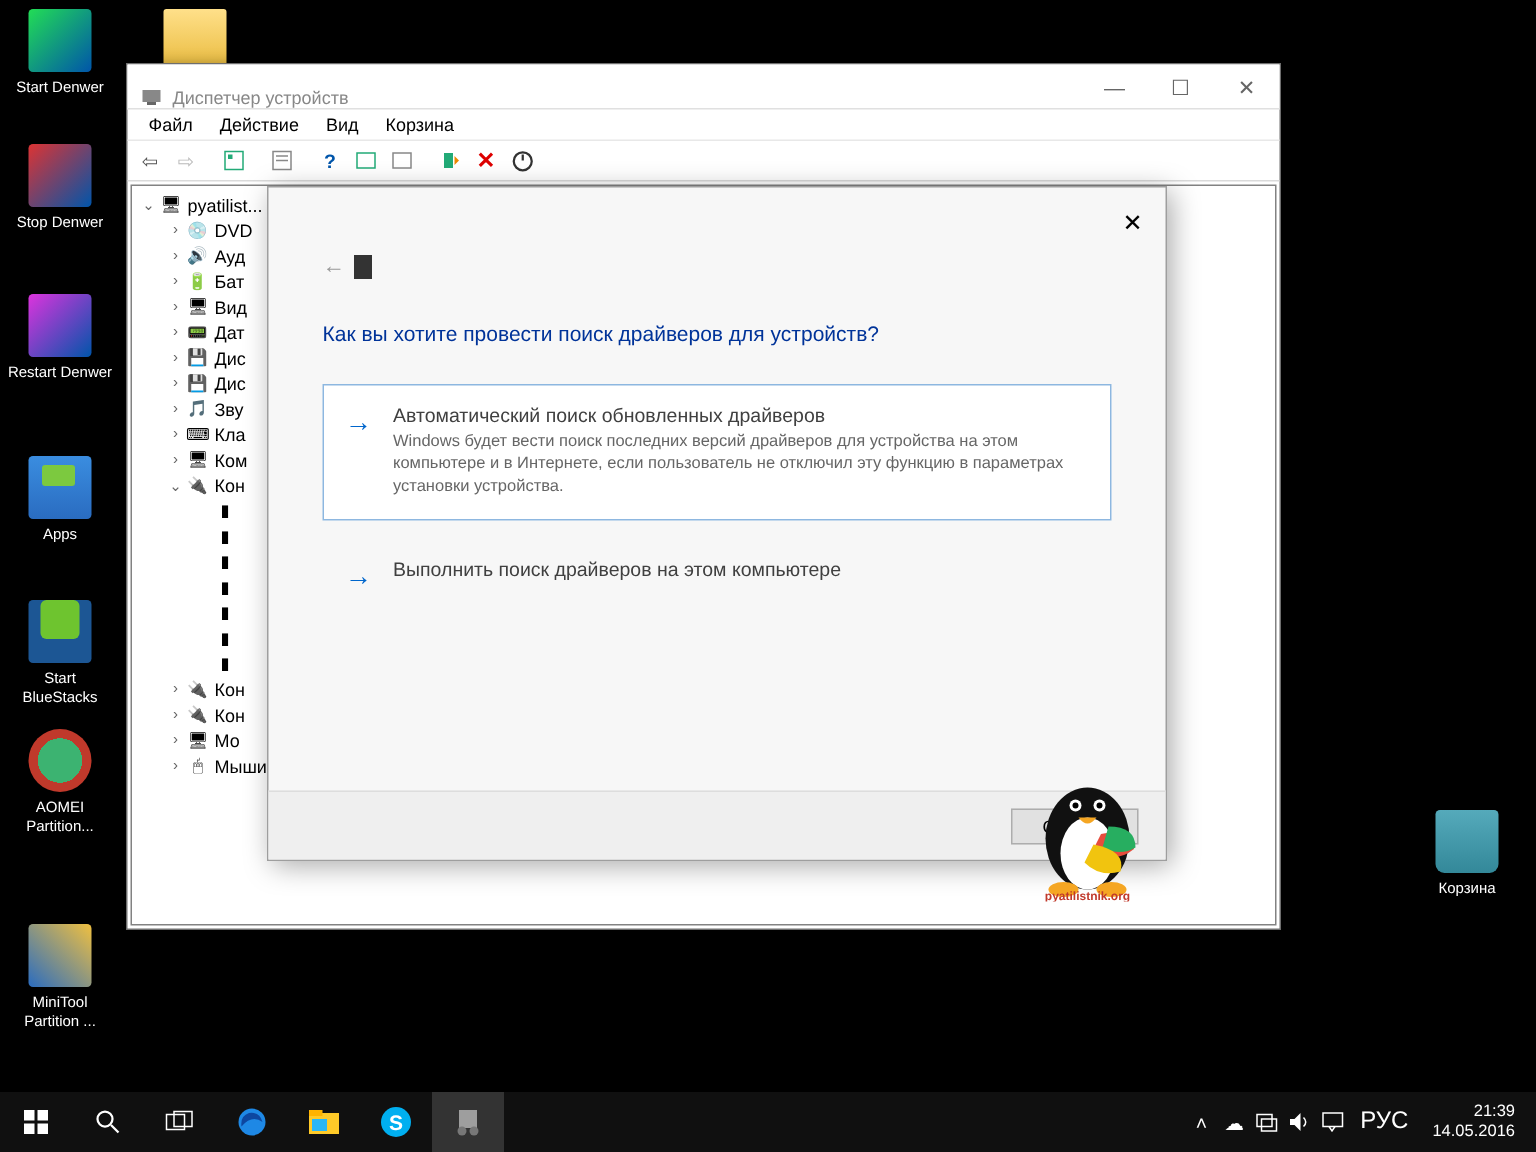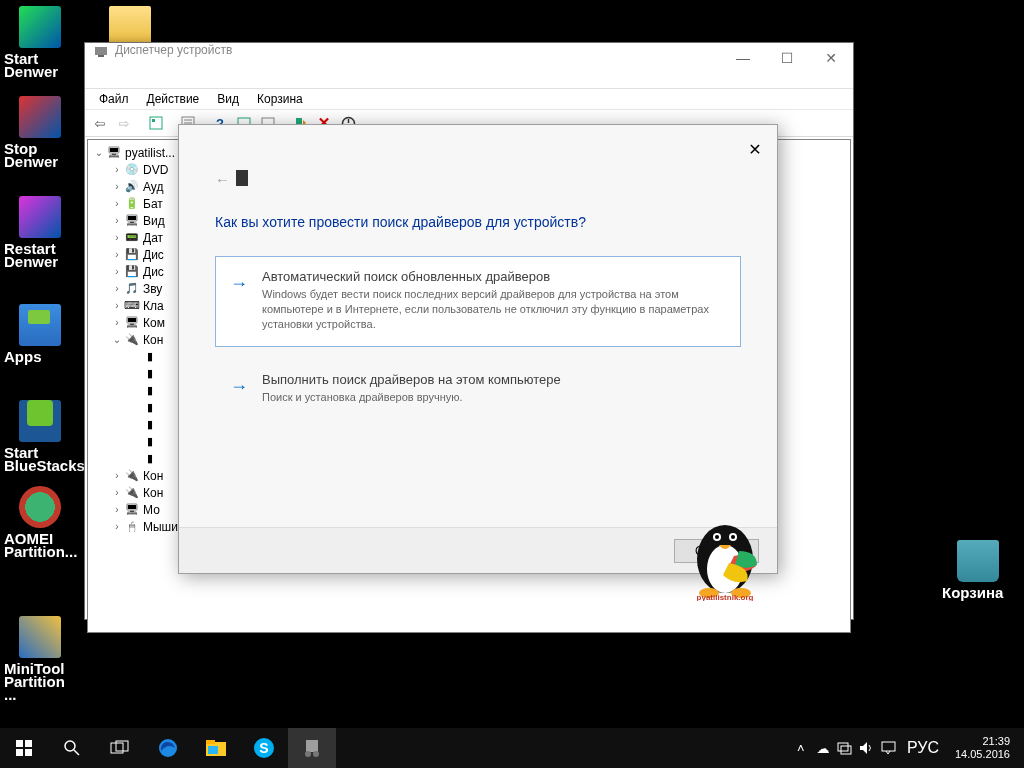--- a/index.html
+++ b/index.html
@@ -1,25 +1,25 @@
 <!DOCTYPE html>
 <html><head>
 <meta charset="utf-8">
 <style>
 * { margin: 0; padding: 0; box-sizing: border-box; font-family: "Segoe UI", Tahoma, sans-serif; }
 body { width: 1024px; height: 768px; background: #000; overflow: hidden; position: relative; }
 
 
-.desktop-icon { position: absolute; width: 72px; color: #fff; font-size: 15px; cursor: pointer; font-weight: bold; }
+.desktop-icon { position: absolute; width: 72px; text-align: center; color: #fff; font-size: 10px; cursor: pointer; }
 .desktop-icon .ico { width: 42px; height: 42px; margin: 0 auto 4px; border-radius: 3px; }
 .desktop-icon span { display: block; text-shadow: 1px 1px 2px #000; line-height: 13px; }
 
 
 .dm-window { position: absolute; left: 84px; top: 42px; width: 770px; height: 578px; background: #fff; border: 1px solid #6e6e6e; box-shadow: 2px 2px 10px rgba(0,0,0,.4); }
-.dm-titlebar { height: 46px; background: #fff; display: flex; align-items: flex-start; padding-left: 8px; border-bottom: 1px solid #e0e0e0; }
+.dm-titlebar { height: 30px; background: #fff; display: flex; align-items: flex-end; padding-left: 8px; border-bottom: 1px solid #e0e0e0; }
 .dm-titlebar .ticon { width: 16px; height: 16px; margin-right: 6px; }
 .dm-titlebar .ttitle { flex: 1; font-size: 12px; color: #888; }
 .dm-titlebar .wbtn { width: 44px; height: 29px; display: flex; align-items: center; justify-content: center; color: #666; font-size: 14px; }
 .dm-menubar { height: 20px; display: flex; align-items: center; padding-left: 6px; font-size: 12px; gap: 2px; }
 .dm-menubar span { padding: 2px 8px; cursor: default; }
 .dm-toolbar { height: 28px; border-top: 1px solid #e8e8e8; border-bottom: 1px solid #dadada; display: flex; align-items: center; padding-left: 4px; gap: 2px; }
 .tbtn { width: 22px; height: 22px; display: flex; align-items: center; justify-content: center; font-size: 13px; color: #555; border: 1px solid transparent; }
 .tbtn.sep { width: 6px; }
 .dm-body { position: relative; height: calc(100% - 78px); display: flex; }
 .dm-tree { width: 100%; overflow: auto; border: 1px solid #828282; margin: 2px; padding: 4px 0 0 4px; font-size: 12px; background:#fff; }
@@ -293,21 +293,20 @@
 
   <div class="drv-option selected">
     <span class="oarrow">→</span>
     <div class="otitle">Автоматический поиск обновленных драйверов</div>
     <div class="odesc">Windows будет вести поиск последних версий драйверов для устройства на этом компьютере и в Интернете, если пользователь не отключил эту функцию в параметрах установки устройства.</div>
   </div>
 
   <div class="drv-option">
     <span class="oarrow">→</span>
     <div class="otitle">Выполнить поиск драйверов на этом компьютере</div>
-    <div class="odesc">Поиск и установка драйверов вручную.</div>
   </div>
 
   <div class="drv-footer">
     <button>Отмена</button>
   </div>
 
   <svg class="penguin" viewBox="0 0 92 100">
     <ellipse cx="46" cy="58" rx="28" ry="34" fill="#111"></ellipse>
     <ellipse cx="46" cy="68" rx="18" ry="24" fill="#fff"></ellipse>
     <circle cx="38" cy="36" r="4" fill="#fff"></circle>

